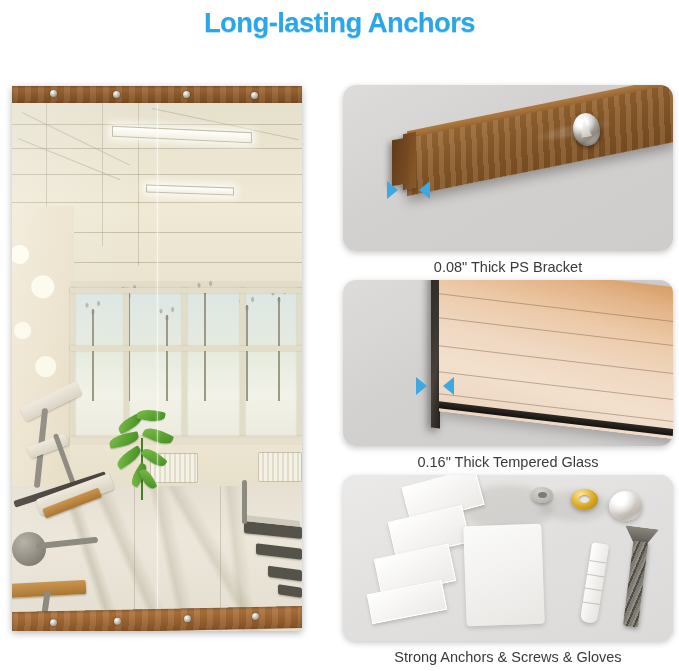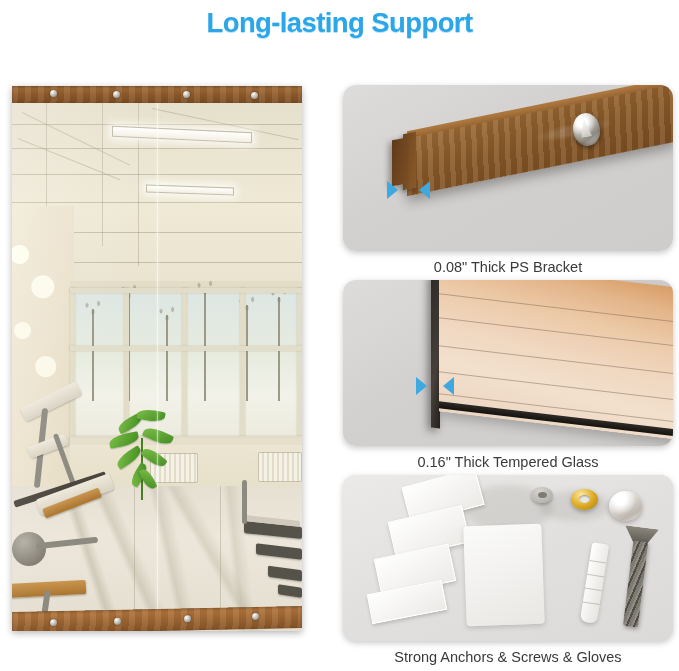--- a/index.html
+++ b/index.html
@@ -332,21 +332,21 @@
     border-radius:2px 2px 3px 3px;
     box-shadow:1px 2px 4px rgba(0,0,0,.3);
   }
   .hw-shadow{ position:absolute; background:rgba(120,118,114,.16);
               border-radius:50%; filter:blur(3px); }
 </style>
 </head>
 <body>
 
 <div class="headline">
-  <span class="line">Long-lasting Support</span>
+  <span class="line">Long-lasting Anchors</span>
 </div>
 
 <div class="stage">
 
   <div class="mirror-wrap">
     <div class="scene">
 
       <div class="ceiling">
         <div class="ceil-line" style="top:16px"></div>
         <div class="ceil-line" style="top:38px"></div>

